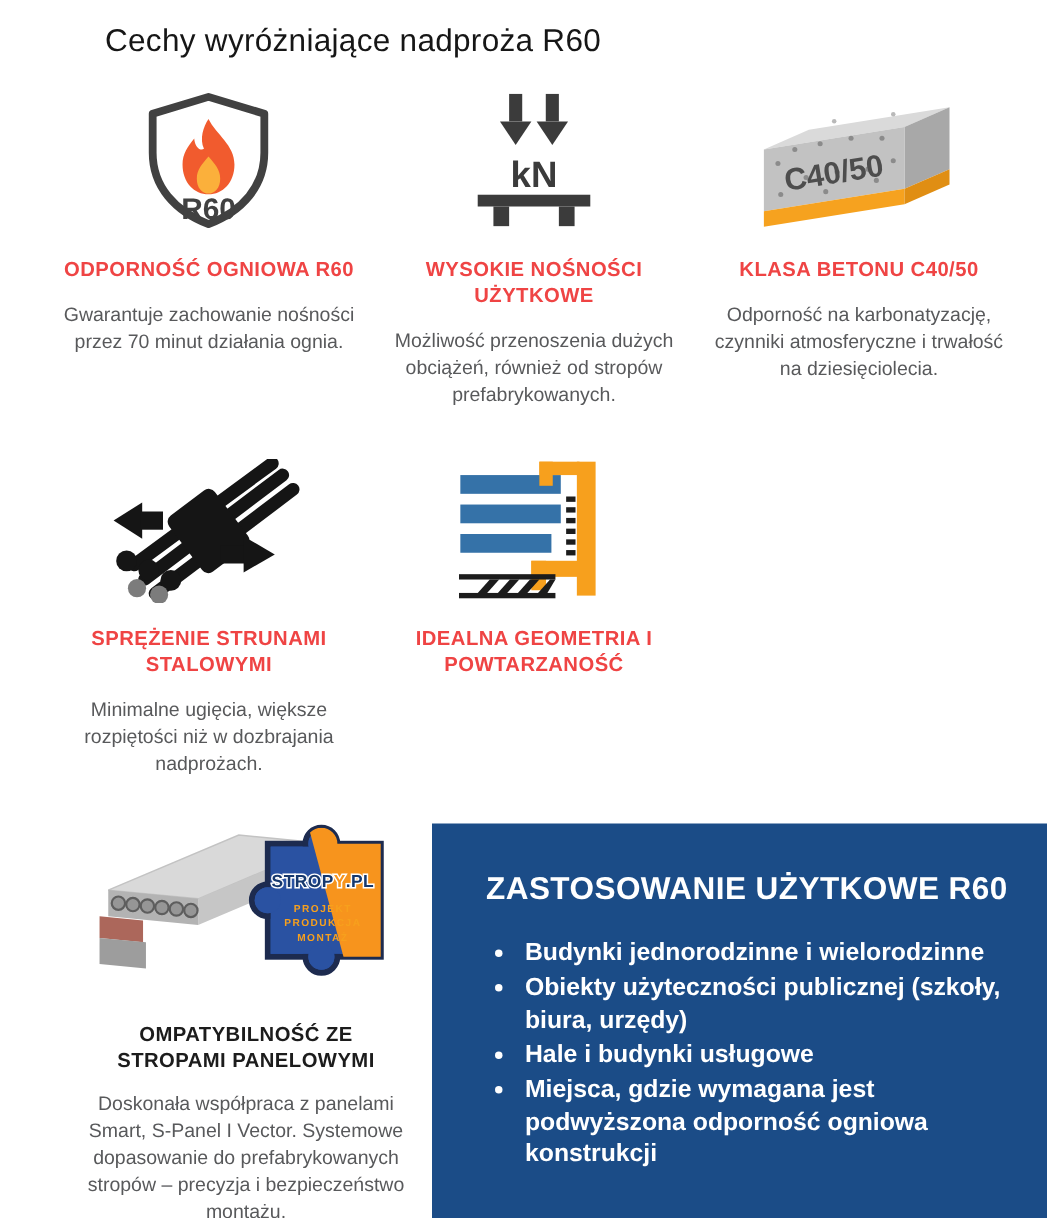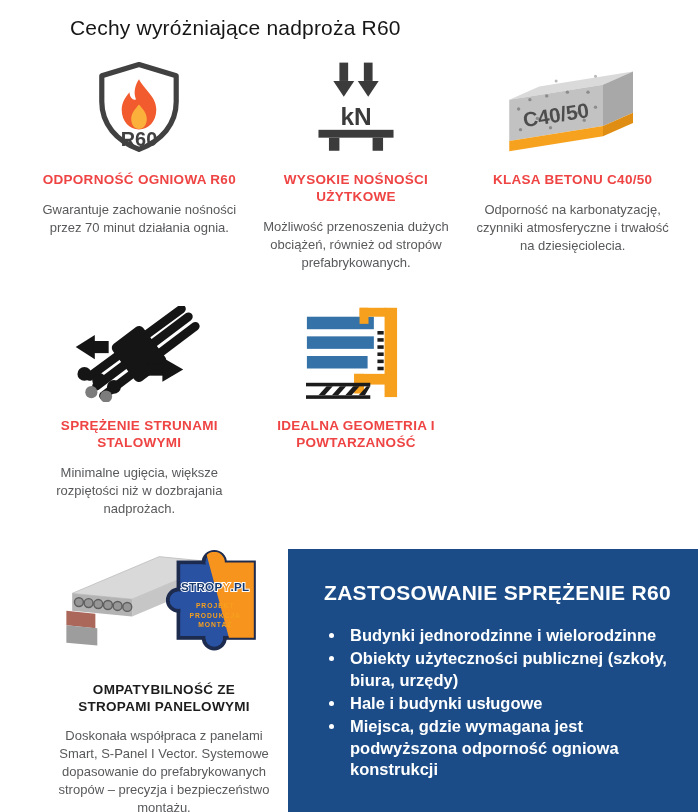--- a/index.html
+++ b/index.html
@@ -232,21 +232,21 @@
             <text x="158" y="73">PRODUKCJA</text>
             <text x="158" y="83">MONTAŻ</text>
           </g>
         </svg>
       </div>
       <h3>OMPATYBILNOŚĆ ZE STROPAMI PANELOWYMI</h3>
       <p>Doskonała współpraca z panelami Smart, S-Panel I Vector. Systemowe dopasowanie do prefabrykowanych stropów – precyzja i bezpieczeństwo montażu.</p>
     </div>
 
     <div class="apps-box">
-      <h2>ZASTOSOWANIE SPRĘŻENIE R60</h2>
+      <h2>ZASTOSOWANIE UŻYTKOWE R60</h2>
       <ul>
         <li>Budynki jednorodzinne i wielorodzinne</li>
         <li>Obiekty użyteczności publicznej (szkoły, biura, urzędy)</li>
         <li>Hale i budynki usługowe</li>
         <li>Miejsca, gdzie wymagana jest podwyższona odporność ogniowa konstrukcji</li>
       </ul>
     </div>
 
   </div>
 

